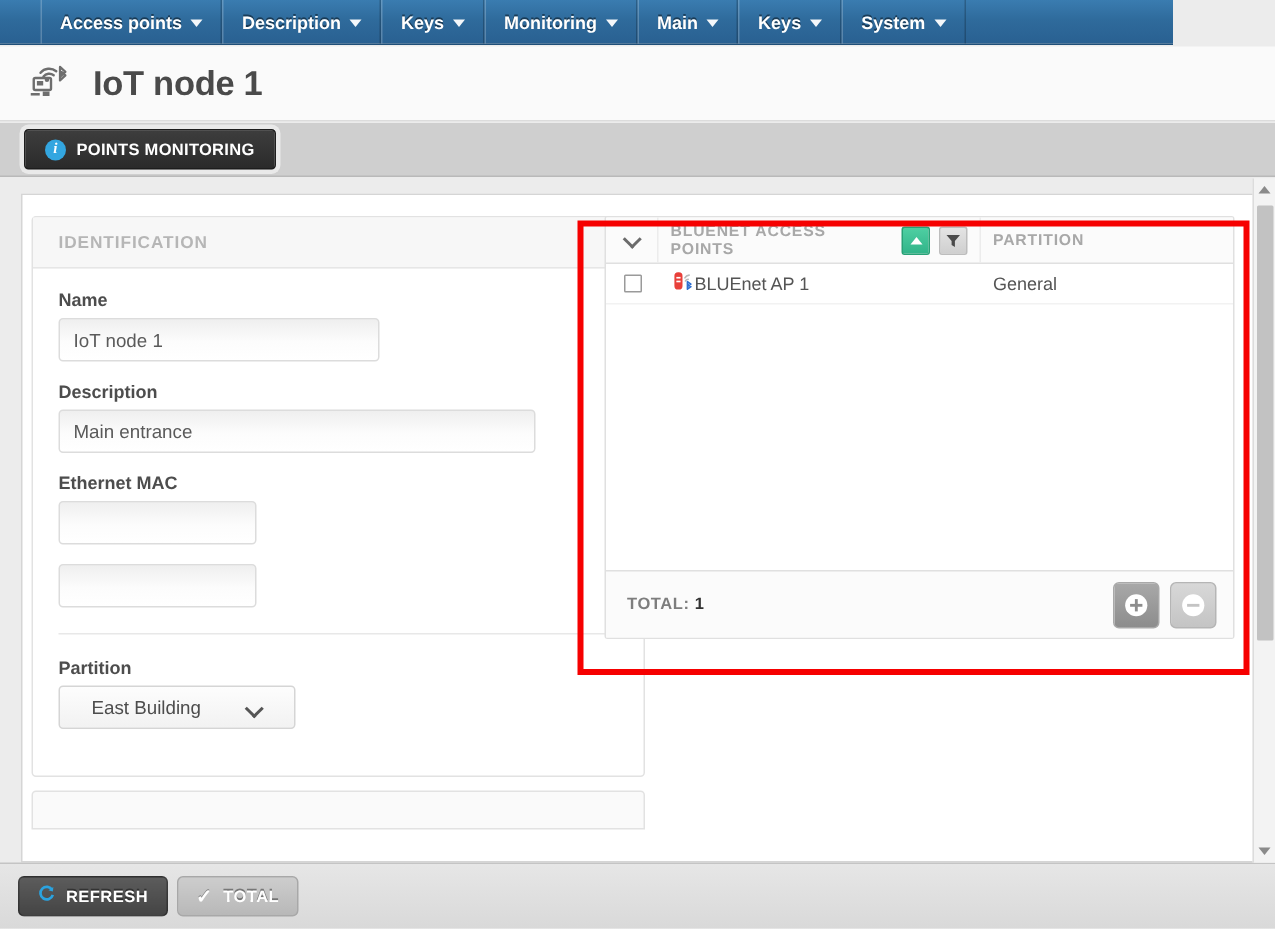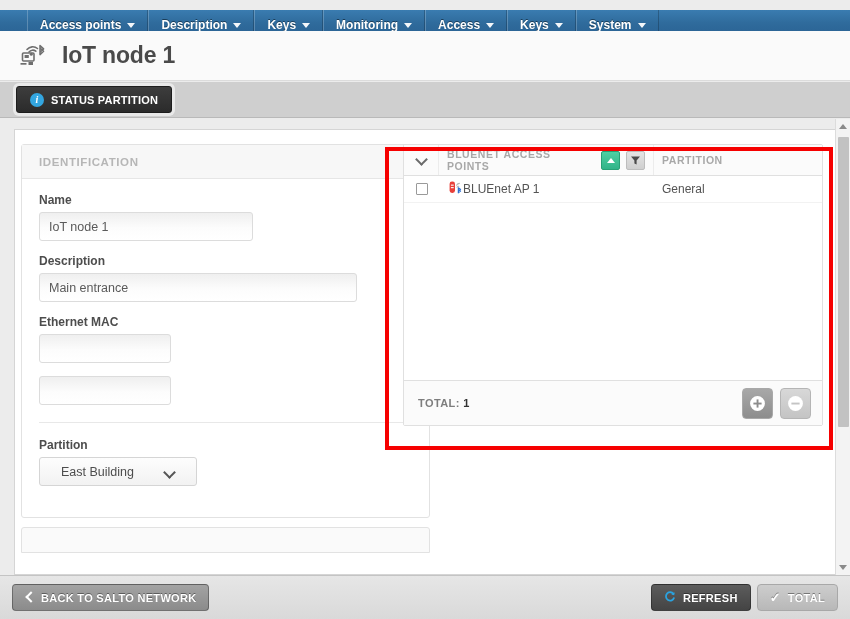--- a/index.html
+++ b/index.html
@@ -8,22 +8,22 @@
     width: 850px;
     height: 619px;
     overflow: hidden;
     font-family: "Liberation Sans", sans-serif;
     background: #ececec;
   }
 
   
   .navbar {
     position: absolute;
-    top: 10px; left: 0;
-    width: 850px;
+    top: 0; left: 0;
+    width: 782px;
     height: 30px;
     background: linear-gradient(to bottom, #3a7cb0 0%, #2f6b9c 45%, #296091 100%);
     border-bottom: 1px solid #1f4f78;
     display: flex;
     align-items: stretch;
     padding-left: 27px;
   }
   .nav-item {
     display: flex;
     align-items: center;
@@ -459,21 +459,21 @@
   </div>
   <div class="nav-item">
     <span>Keys</span>
     <span class="caret-down"></span>
   </div>
   <div class="nav-item">
     <span>Monitoring</span>
     <span class="caret-down"></span>
   </div>
   <div class="nav-item">
-    <span>Access</span>
+    <span>Main</span>
     <span class="caret-down"></span>
   </div>
   <div class="nav-item">
     <span>Keys</span>
     <span class="caret-down"></span>
   </div>
   <div class="nav-item">
     <span>System</span>
     <span class="caret-down"></span>
   </div>
@@ -493,21 +493,21 @@
       <rect x="10.5" y="22" width="4.5" height="3" fill="#6e6e6e"></rect>
       <path d="M22 8 L25.6 11.3 L22 14.6 L22 5.6 L25.6 8.9 L22 12.2" fill="none" stroke="#6e6e6e" stroke-width="1.5" stroke-linejoin="round"></path>
     </svg>
   </span>
   <span class="page-title">IoT node 1</span>
 </div>
 
 <div class="tabstrip">
   <div class="tab">
     <span class="info-icon">i</span>
-    <span>STATUS PARTITION</span>
+    <span>POINTS MONITORING</span>
   </div>
 </div>
 
 <div class="content">
   <div class="panel-wrap">
 
     <div class="left-col">
       <div class="card">
         <div class="card-header">
           <span>IDENTIFICATION</span>
@@ -629,24 +629,20 @@
   <div class="vs-arrow vs-up">
     <span class="vs-tri-up"></span>
   </div>
   <div class="vs-thumb"></div>
   <div class="vs-arrow vs-down">
     <span class="vs-tri-down"></span>
   </div>
 </div>
 
 <div class="bottombar">
-  <div class="btn btn-back">
-    <span class="chev-left"></span>
-    <span>BACK TO SALTO NETWORK</span>
-  </div>
   <div class="right-btns">
     <div class="btn btn-refresh">
       <span>
         <svg width="12" height="12" viewBox="0 0 12 12">
           <path d="M9.8 3.3 A4.2 4.2 0 1 0 10.2 6.6" fill="none" stroke="#2aa3e0" stroke-width="1.8"></path>
           <path d="M10.6 1.3 L10.2 4.3 L7.3 3.5 Z" fill="#2aa3e0"></path>
         </svg>
       </span>
       <span>REFRESH</span>
     </div>

